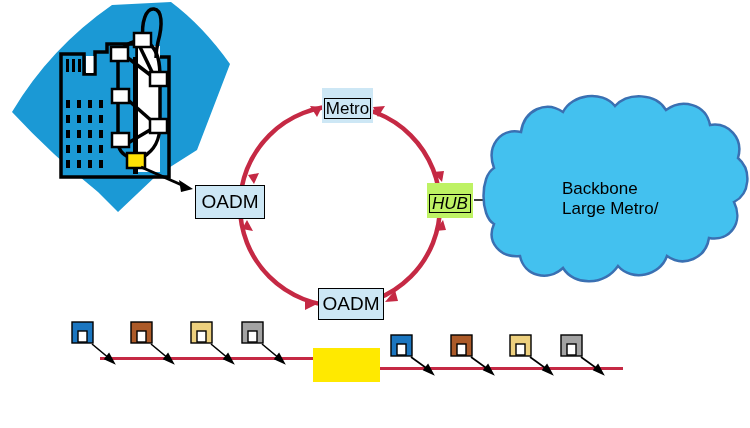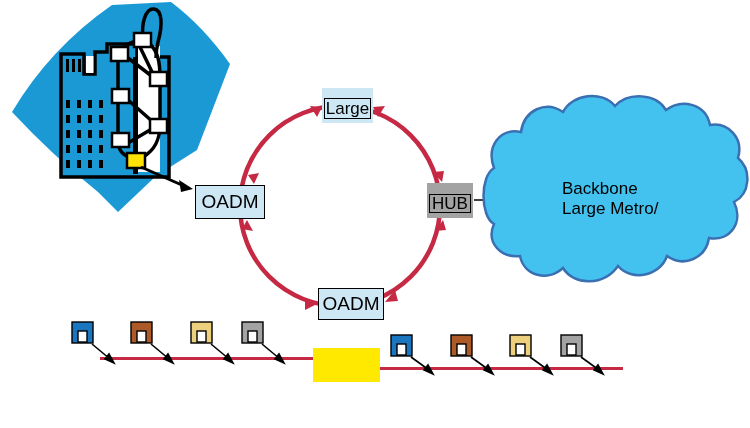--- a/index.html
+++ b/index.html
@@ -188,28 +188,28 @@
           <line x1="530" y1="357" x2="548" y2="370"></line>
             <polygon points="552,374 543,370 547,365"></polygon>
           <line x1="581" y1="357" x2="599" y2="370"></line>
             <polygon points="603,374 594,370 598,365"></polygon>
         </g>
       </g>
     </g>
   </svg>
 
   <div class="label-box node-box" style="background-color: rgb(205, 231, 245);">
-    <span class="framed">Large</span>
+    <span class="framed">Metro</span>
   </div>
 
   <div class="label-box oadm-left-box" style="background-color: rgb(205, 231, 245);">
     <span>OADM</span>
   </div>
 
-  <div class="label-box hub-box" style="background-color: #a3a3a3;">
+  <div class="label-box hub-box" style="background-color: #bef264; font-style: italic;">
     <span class="framed">HUB</span>
   </div>
 
   <div class="label-box oadm-bottom-box" style="background-color: rgb(205, 231, 245);">
     <span>OADM</span>
   </div>
 
   <div class="cloud-label">
     <div>Backbone</div>
     <div>Large Metro/</div>

